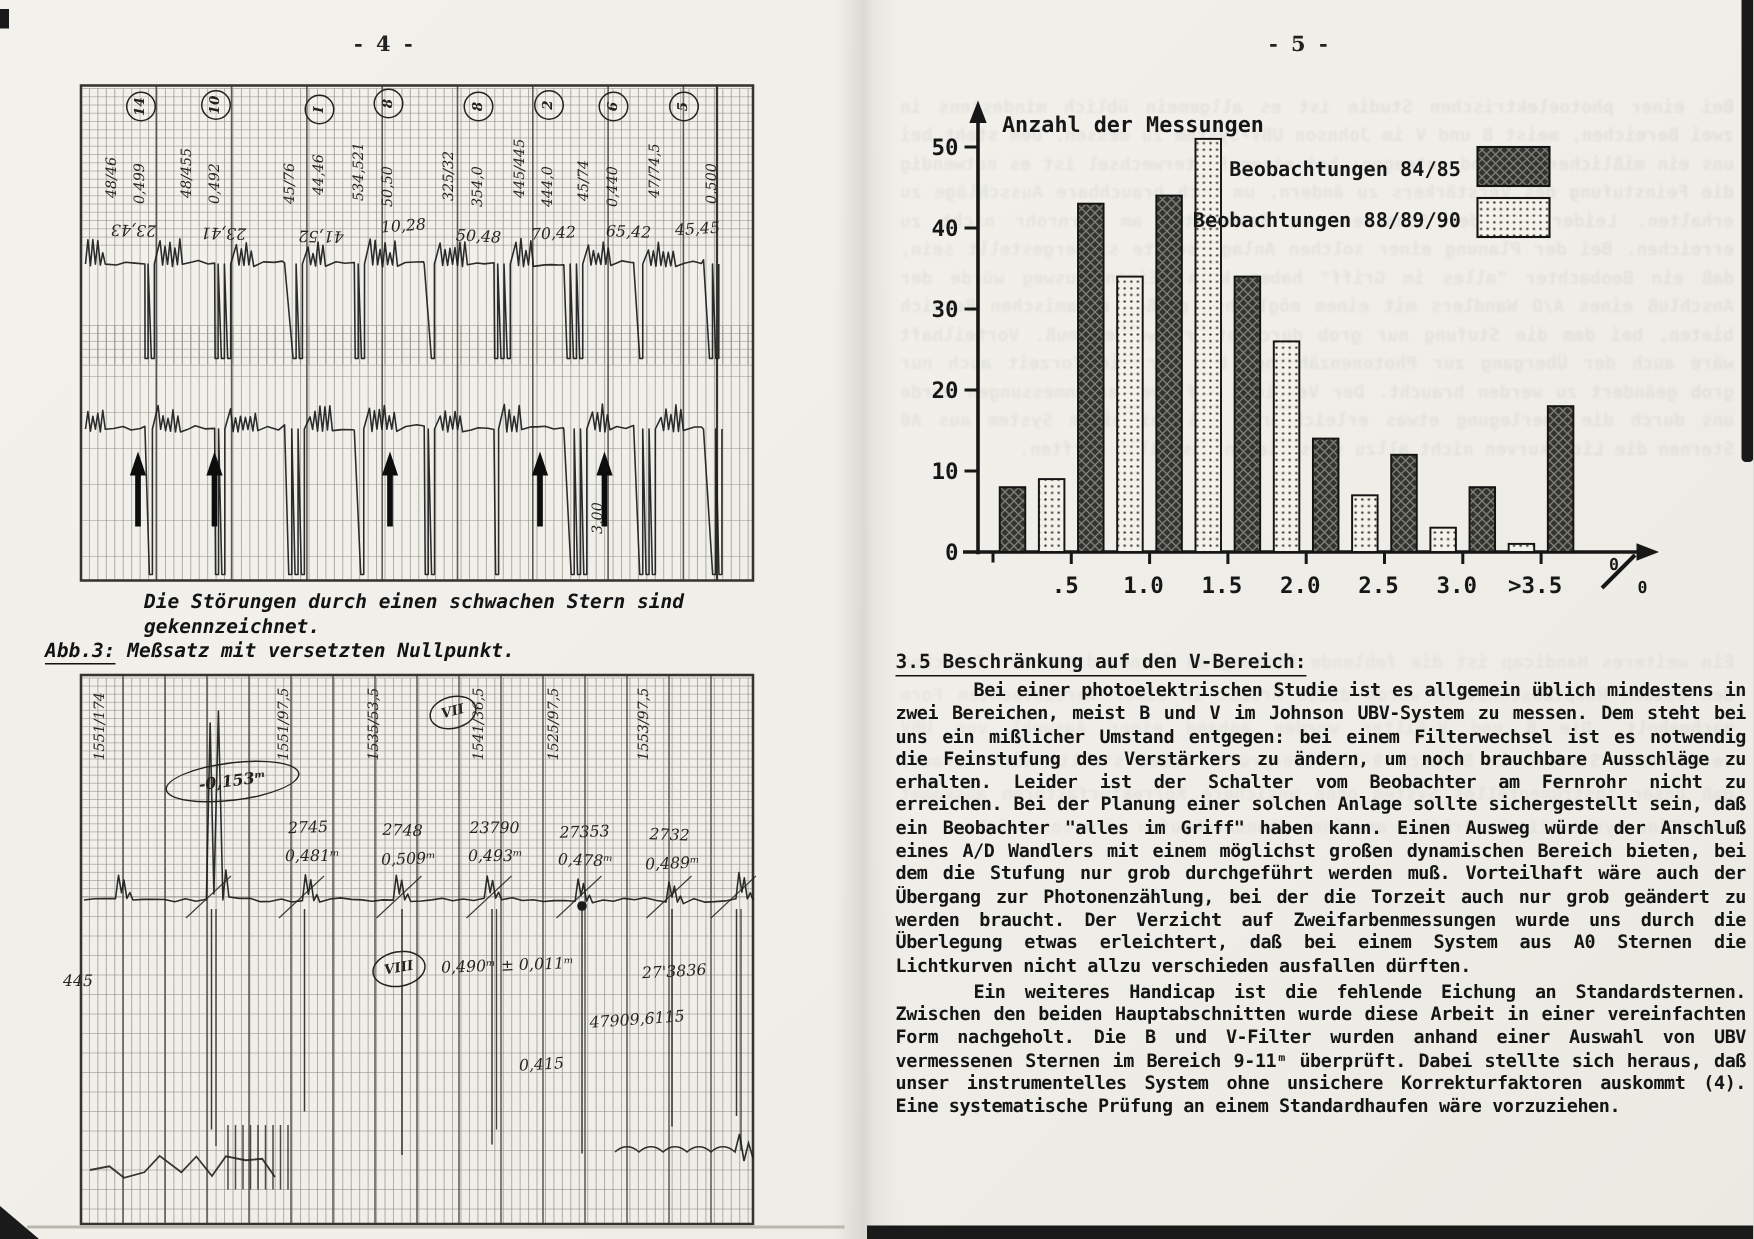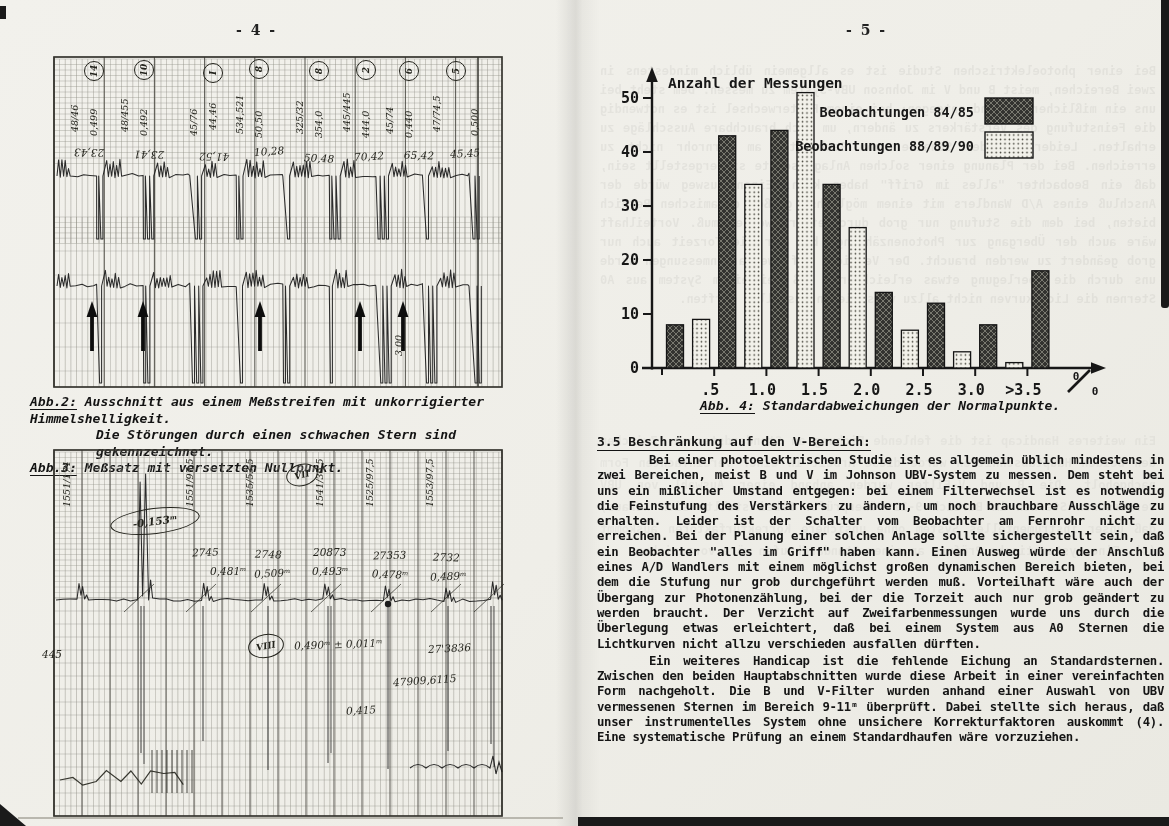--- a/index.html
+++ b/index.html
@@ -466,21 +466,20 @@
     <span class="hw flip big" style="left:147px;top:96px;">41,52</span>
     <span class="hw big" style="left:202px;top:90px;transform:rotate(-4deg);">10,28</span>
     <span class="hw big" style="left:252px;top:97px;transform:rotate(3deg);">50,48</span>
     <span class="hw big" style="left:302px;top:95px;transform:rotate(-3deg);">70,42</span>
     <span class="hw big" style="left:352px;top:94px;transform:rotate(2deg);">65,42</span>
     <span class="hw big" style="left:398px;top:92px;transform:rotate(-3deg);">45,45</span>
     <span class="hw v" style="left:352px;top:290px;">3,00</span>
   </div>
 
   <div class="caption-block">
-    <div><span class="cap-label">Abb.2:</span> <span>Ausschnitt aus einem Meßstreifen mit unkorrigierter Himmelshelligkeit.</span></div>
     <div class="cap-indent">Die Störungen durch einen schwachen Stern sind gekennzeichnet.</div>
     <div><span class="cap-label">Abb.3:</span> <span>Meßsatz mit versetzten Nullpunkt.</span></div>
   </div>
 
   <div class="fig" style="left:52px;top:448px;width:452px;height:372px;">
     <svg id="abb3-svg" width="452" height="372">
         <line x1="2" y1="4" x2="2" y2="150" stroke="#8b8a80" stroke-width="0.55" opacity="0.8"></line>
         <line x1="7.63" y1="4" x2="7.63" y2="150" stroke="#8b8a80" stroke-width="0.55" opacity="0.8"></line>
         <line x1="13.26" y1="4" x2="13.26" y2="150" stroke="#8b8a80" stroke-width="0.55" opacity="0.8"></line>
         <line x1="18.89" y1="4" x2="18.89" y2="150" stroke="#8b8a80" stroke-width="0.55" opacity="0.8"></line>
@@ -737,24 +736,24 @@
     <span class="hw v" style="left:20px;top:48px;">1551/174</span>
     <span class="hw v" style="left:143px;top:48px;">1551/97,5</span>
     <span class="hw v" style="left:203px;top:48px;">1535/53,5</span>
     <span class="hw v" style="left:273px;top:48px;">1541/36,5</span>
     <span class="hw v" style="left:323px;top:48px;">1525/97,5</span>
     <span class="hw v" style="left:383px;top:48px;">1553/97,5</span>
     <span class="circ" style="left:234px;top:16px;width:30px;height:20px;transform:rotate(-14deg);">VII</span>
     <span class="ellipse-note" style="left:58px;top:60px;">-0,153ᵐ</span>
     <span class="hw big" style="left:140px;top:98px;transform:rotate(-2deg);">2745</span>
     <span class="hw big" style="left:203px;top:100px;transform:rotate(2deg);">2748</span>
-    <span class="hw big" style="left:261px;top:98px;">20873</span>
+    <span class="hw big" style="left:261px;top:98px;">23790</span>
     <span class="hw big" style="left:321px;top:101px;transform:rotate(-2deg);">27353</span>
     <span class="hw big" style="left:381px;top:103px;transform:rotate(2deg);">2732</span>
-    <span class="hw big" style="left:138px;top:117px;padding-left:20px;">0,481ᵐ</span>
+    <span class="hw big" style="left:138px;top:117px;">0,481ᵐ</span>
     <span class="hw big" style="left:202px;top:119px;transform:rotate(-2deg);">0,509ᵐ</span>
     <span class="hw big" style="left:260px;top:117px;">0,493ᵐ</span>
     <span class="hw big" style="left:320px;top:120px;transform:rotate(2deg);">0,478ᵐ</span>
     <span class="hw big" style="left:378px;top:122px;transform:rotate(-2deg);">0,489ᵐ</span>
     <span class="circ" style="left:196px;top:186px;width:34px;height:22px;transform:rotate(-10deg);">VIII</span>
     <span class="hw big" style="left:242px;top:190px;transform:rotate(-2deg);">0,490ᵐ ± 0,011ᵐ</span>
     <span class="hw big" style="left:376px;top:194px;transform:rotate(-3deg);">27'3836</span>
     <span class="hw big" style="left:341px;top:226px;transform:rotate(-4deg);">47909,6115</span>
     <span class="hw big" style="left:294px;top:256px;transform:rotate(-3deg);">0,415</span>
     <span class="hw big" style="left:-10px;top:200px;">445</span>
@@ -824,24 +823,20 @@
       <rect x="381.70000000000005" y="266.8" width="17" height="43.2" fill="url(#patDark)" stroke="#141414" stroke-width="1.3"></rect>
       <rect x="407.80000000000007" y="304.6" width="17" height="5.4" fill="url(#patDot)" stroke="#141414" stroke-width="1.3"></rect>
       <rect x="433.90000000000003" y="212.8" width="17" height="97.2" fill="url(#patDark)" stroke="#141414" stroke-width="1.3"></rect>
       <text x="70" y="30" fill="#171717" style="font-family:'DejaVu Sans Mono',monospace;font-weight:700;font-size:14.5px;">Anzahl der Messungen</text>
       <rect x="387" y="40" width="48" height="26" fill="url(#patDark)" stroke="#141414" stroke-width="1.4"></rect>
       <text x="376" y="59" text-anchor="end" fill="#171717" style="font-family:'DejaVu Sans Mono',monospace;font-weight:700;font-size:13.5px;">Beobachtungen 84/85</text>
       <rect x="387" y="74" width="48" height="26" fill="url(#patDot)" stroke="#141414" stroke-width="1.4"></rect>
       <text x="376" y="93" text-anchor="end" fill="#171717" style="font-family:'DejaVu Sans Mono',monospace;font-weight:700;font-size:13.5px;">Beobachtungen 88/89/90</text>
     </svg>
 
-  <div class="chart-caption">
-    <span class="cap-label">Abb. 4:</span>
-    <span>Standardabweichungen der Normalpunkte.</span>
-  </div>
 
   <div class="body-text">
     <div class="sec-heading"><span>3.5 Beschränkung auf den V-Bereich:</span></div>
     <p class="body-para">Bei einer photoelektrischen Studie ist es allgemein üblich mindestens in zwei Bereichen, meist B und V im Johnson UBV-System zu messen. Dem steht bei uns ein mißlicher Umstand entgegen: bei einem Filterwechsel ist es notwendig die Feinstufung des Verstärkers zu ändern, um noch brauchbare Ausschläge zu erhalten. Leider ist der Schalter vom Beobachter am Fernrohr nicht zu erreichen. Bei der Planung einer solchen Anlage sollte sichergestellt sein, daß ein Beobachter "alles im Griff" haben kann. Einen Ausweg würde der Anschluß eines A/D Wandlers mit einem möglichst großen dynamischen Bereich bieten, bei dem die Stufung nur grob durchgeführt werden muß. Vorteilhaft wäre auch der Übergang zur Photonenzählung, bei der die Torzeit auch nur grob geändert zu werden braucht. Der Verzicht auf Zweifarbenmessungen wurde uns durch die Überlegung etwas erleichtert, daß bei einem System aus A0 Sternen die Lichtkurven nicht allzu verschieden ausfallen dürften.</p>
     <p class="body-para">Ein weiteres Handicap ist die fehlende Eichung an Standardsternen. Zwischen den beiden Hauptabschnitten wurde diese Arbeit in einer vereinfachten Form nachgeholt. Die B und V-Filter wurden anhand einer Auswahl von UBV vermessenen Sternen im Bereich 9-11ᵐ überprüft. Dabei stellte sich heraus, daß unser instrumentelles System ohne unsichere Korrekturfaktoren auskommt (4). Eine systematische Prüfung an einem Standardhaufen wäre vorzuziehen.</p>
   </div>
 
   <div class="gutter"></div>
   <div class="art right-strip"></div>
   <div class="art bottom-band"></div>

